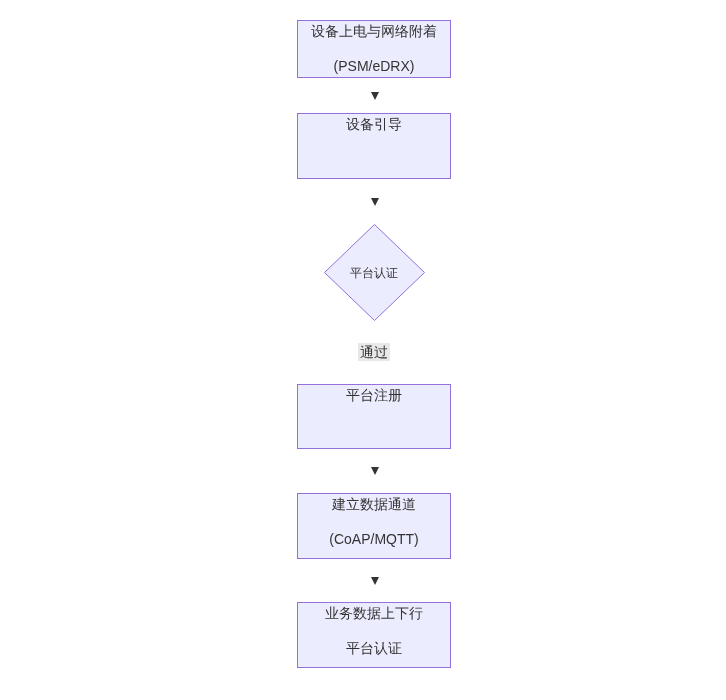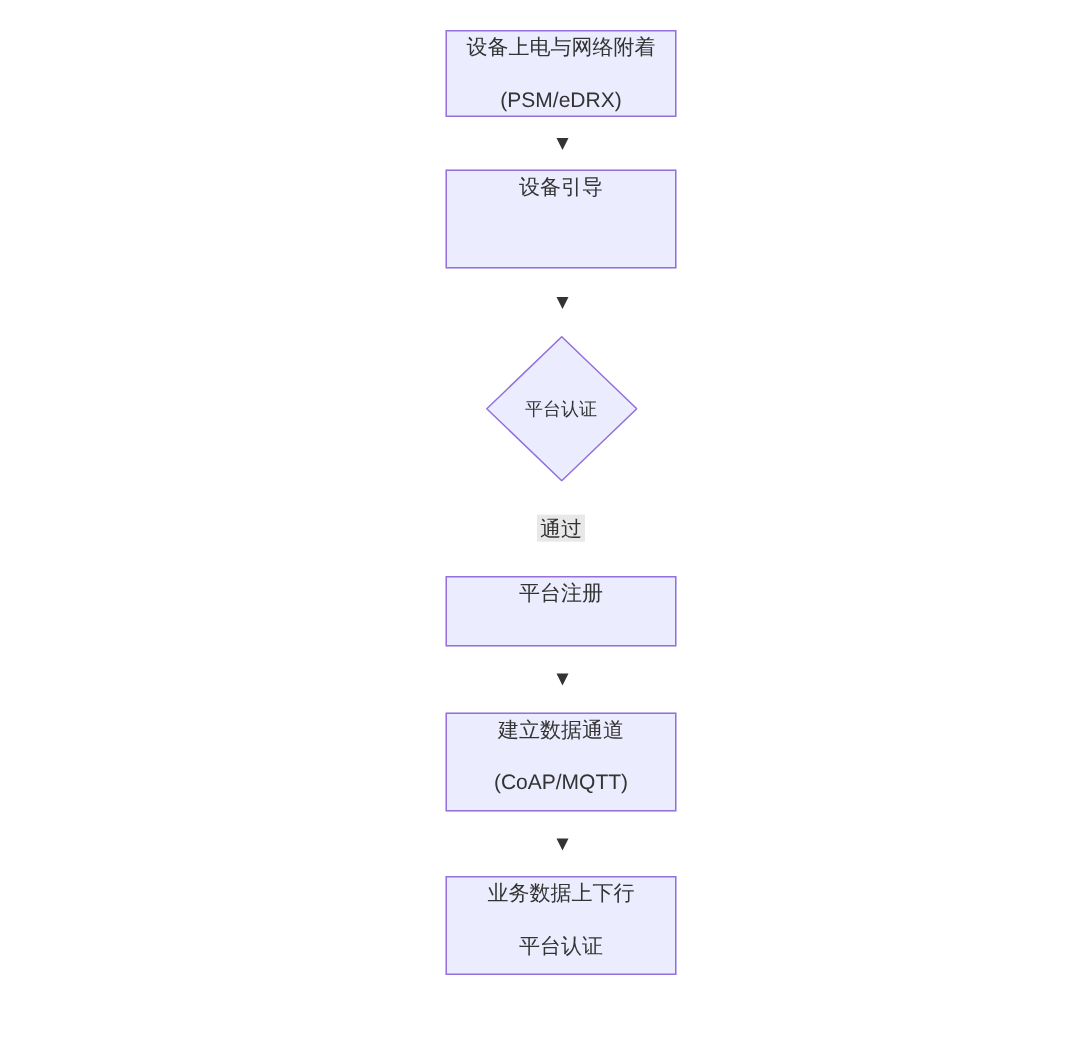--- a/index.html
+++ b/index.html
@@ -122,21 +122,21 @@
     </svg>
     <span class="diamond-label">平台认证</span>
   </div>
 
   <div class="edge" style="height:63px">
     <div class="line"></div>
     <span class="edge-label">通过</span>
     <div class="arrowhead"></div>
   </div>
 
-  <div class="node" style="height:47px">
+  <div class="node" style="height:65px">
     <span>平台注册</span>
   </div>
 
   <div class="edge" style="height:44px">
     <div class="line"></div>
     <div class="arrowhead"></div>
   </div>
 
   <div class="node" style="height:66px">
     <span>建立数据通道</span>

